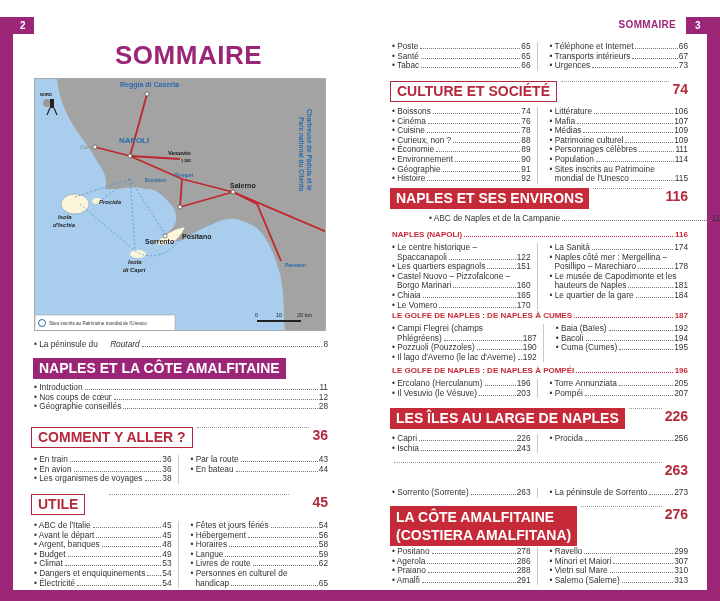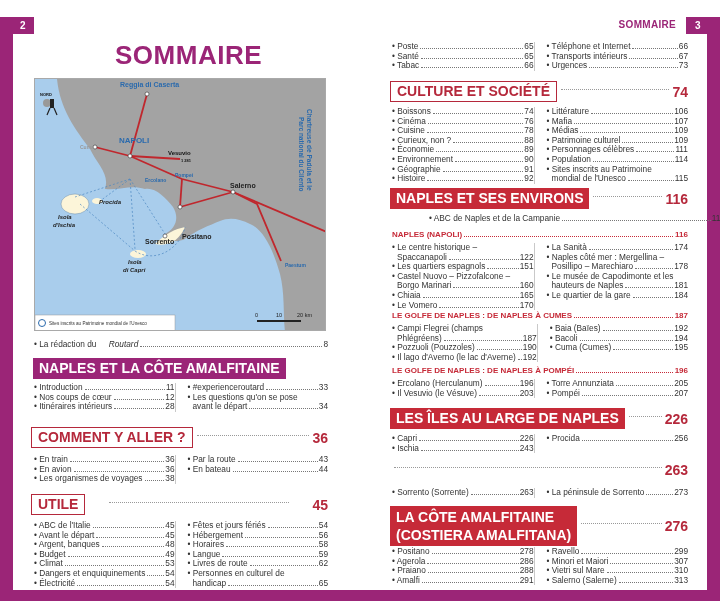--- a/index.html
+++ b/index.html
@@ -31,23 +31,23 @@
 
   
   .toc-block { position: absolute; }
   .row { display: flex; align-items: baseline; font-size: 8.3px; line-height: 9.6px; color: #333; white-space: nowrap; }
   .row .lbl { flex: 0 0 auto; }
   .row .dots { flex: 1 1 auto; border-bottom: 1px dotted #777; margin: 0 1px 2px 2px; min-width: 4px; }
   .row .pg { flex: 0 0 auto; }
   .row.cont .lbl { padding-left: 5px; }
   .cols { display: flex; }
   .col { flex: 1 1 0; }
-  .col + .col { padding-left: 12px; border-left: 1px solid #c9c9c9; }
-
-  .sec { position: absolute; display: flex; align-items: center; }
+  .col + .col { margin-left: 6px; padding-left: 12px; border-left: 1px solid #c9c9c9; }
+
+  .sec { position: absolute; display: flex; align-items: flex-start; }
   .sec .box { flex: 0 0 auto; font-weight: bold; padding: 0 6px; }
   .sec.purple .box { background: #9b2577; color: #fff; font-size: 14px; line-height: 21px; }
   .sec.outline .box { border: 1.5px solid #b5283b; color: #b5283b; font-size: 14px; line-height: 19px; background: #fff; }
   .sec.red .box { background: #c62a38; color: #fff; font-size: 14px; line-height: 21px; }
   .sec .sdots { flex: 1 1 auto; border-bottom: 1px dotted #999; margin: 0 3px 5px 4px; }
   .sec .spg { flex: 0 0 auto; color: #b5283b; font-weight: bold; font-size: 14px; line-height: 16px; }
 
   .sub { position: absolute; display: flex; align-items: baseline; font-size: 8px; font-weight: bold; color: #c62a38; }
   .sub .sdots { flex: 1 1 auto; border-bottom: 1px dotted #c62a38; margin: 0 2px 2px 2px; }
 
@@ -143,21 +143,21 @@
       </g>
 
       <rect x="0" y="236" width="140" height="17" fill="#fff" stroke="#999" stroke-width="0.5"></rect>
       <circle cx="7" cy="244" r="3.5" fill="none" stroke="#2a6aad" stroke-width="1"></circle>
       <text x="14" y="246" font-family="Liberation Sans, sans-serif" font-size="4.6" fill="#333">Sites inscrits au Patrimoine mondial de l'Unesco</text>
     </svg>
   </div>
 
   <div class="toc-block" style="left:34px; top:340px; width:294px;">
     <div class="row">
-      <span class="lbl">• <span>La rédaction du </span><span class="ital">Routard</span></span>
+      <span class="lbl">• <span>La péninsule du </span><span class="ital">Routard</span></span>
       <span class="dots"></span>
       <span class="pg">8</span>
     </div>
   </div>
 
   <div class="sec purple" style="left:33px; top:358px; width:295px;">
     <span class="box">NAPLES ET LA CÔTE AMALFITAINE</span>
   </div>
   <div class="toc-block" style="left:34px; top:383px; width:294px;">
     <div class="cols" id="sec0">
@@ -166,38 +166,23 @@
             <span class="lbl">• Introduction</span>
             <span class="dots"></span>
             <span class="pg">11</span>
           </div>
           <div class="row">
             <span class="lbl">• Nos coups de cœur</span>
             <span class="dots"></span>
             <span class="pg">12</span>
           </div>
           <div class="row">
-            <span class="lbl">• Itinéraires intérieurs</span>
+            <span class="lbl">• Géographie conseillés</span>
             <span class="dots"></span>
             <span class="pg">28</span>
-          </div>
-        </div>
-        <div class="col">
-          <div class="row">
-            <span class="lbl">• #experienceroutard</span>
-            <span class="dots"></span>
-            <span class="pg">33</span>
-          </div>
-          <div class="row">
-            <span class="lbl">• Les questions qu'on se pose</span>
-          </div>
-          <div class="row cont">
-            <span class="lbl">avant le départ</span>
-            <span class="dots"></span>
-            <span class="pg">34</span>
           </div>
         </div>
       </div>
   </div>
 
   <div class="sec outline" style="left:31px; top:427px; width:297px;">
     <span class="box">COMMENT Y ALLER ?</span>
     <span class="sdots"></span>
     <span class="spg">36</span>
   </div>

